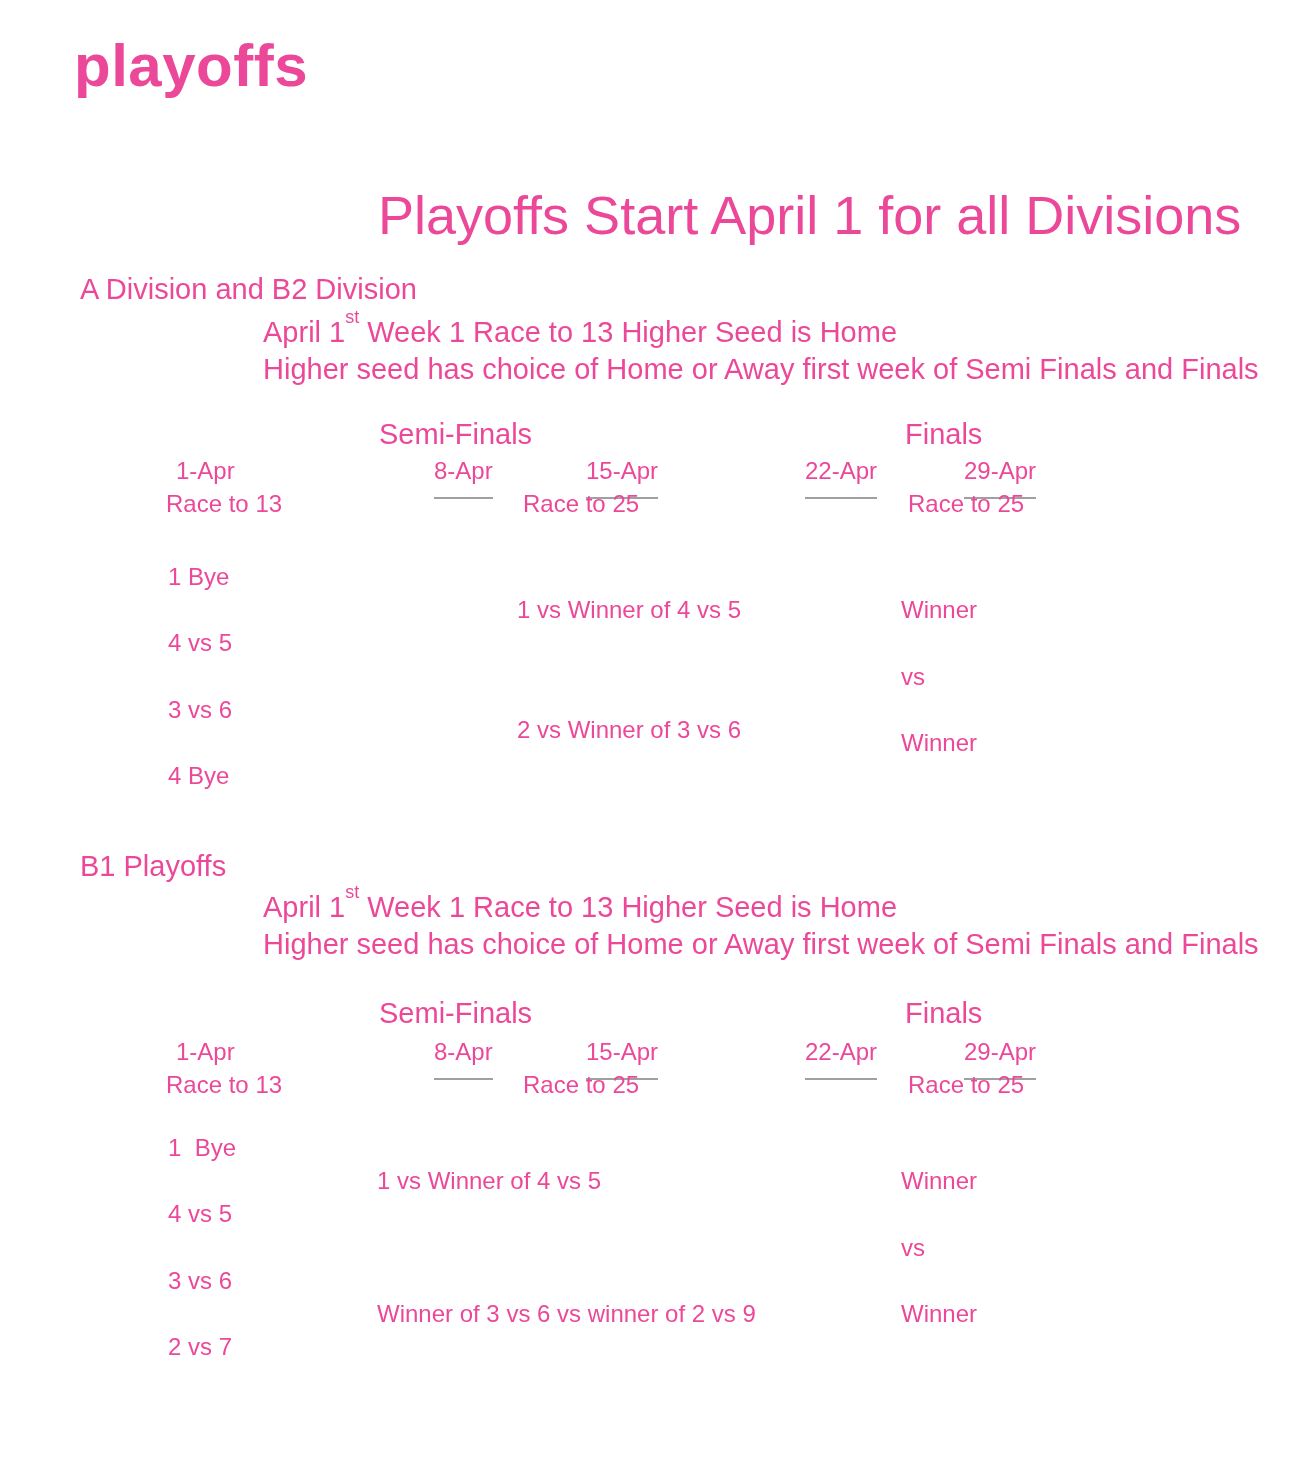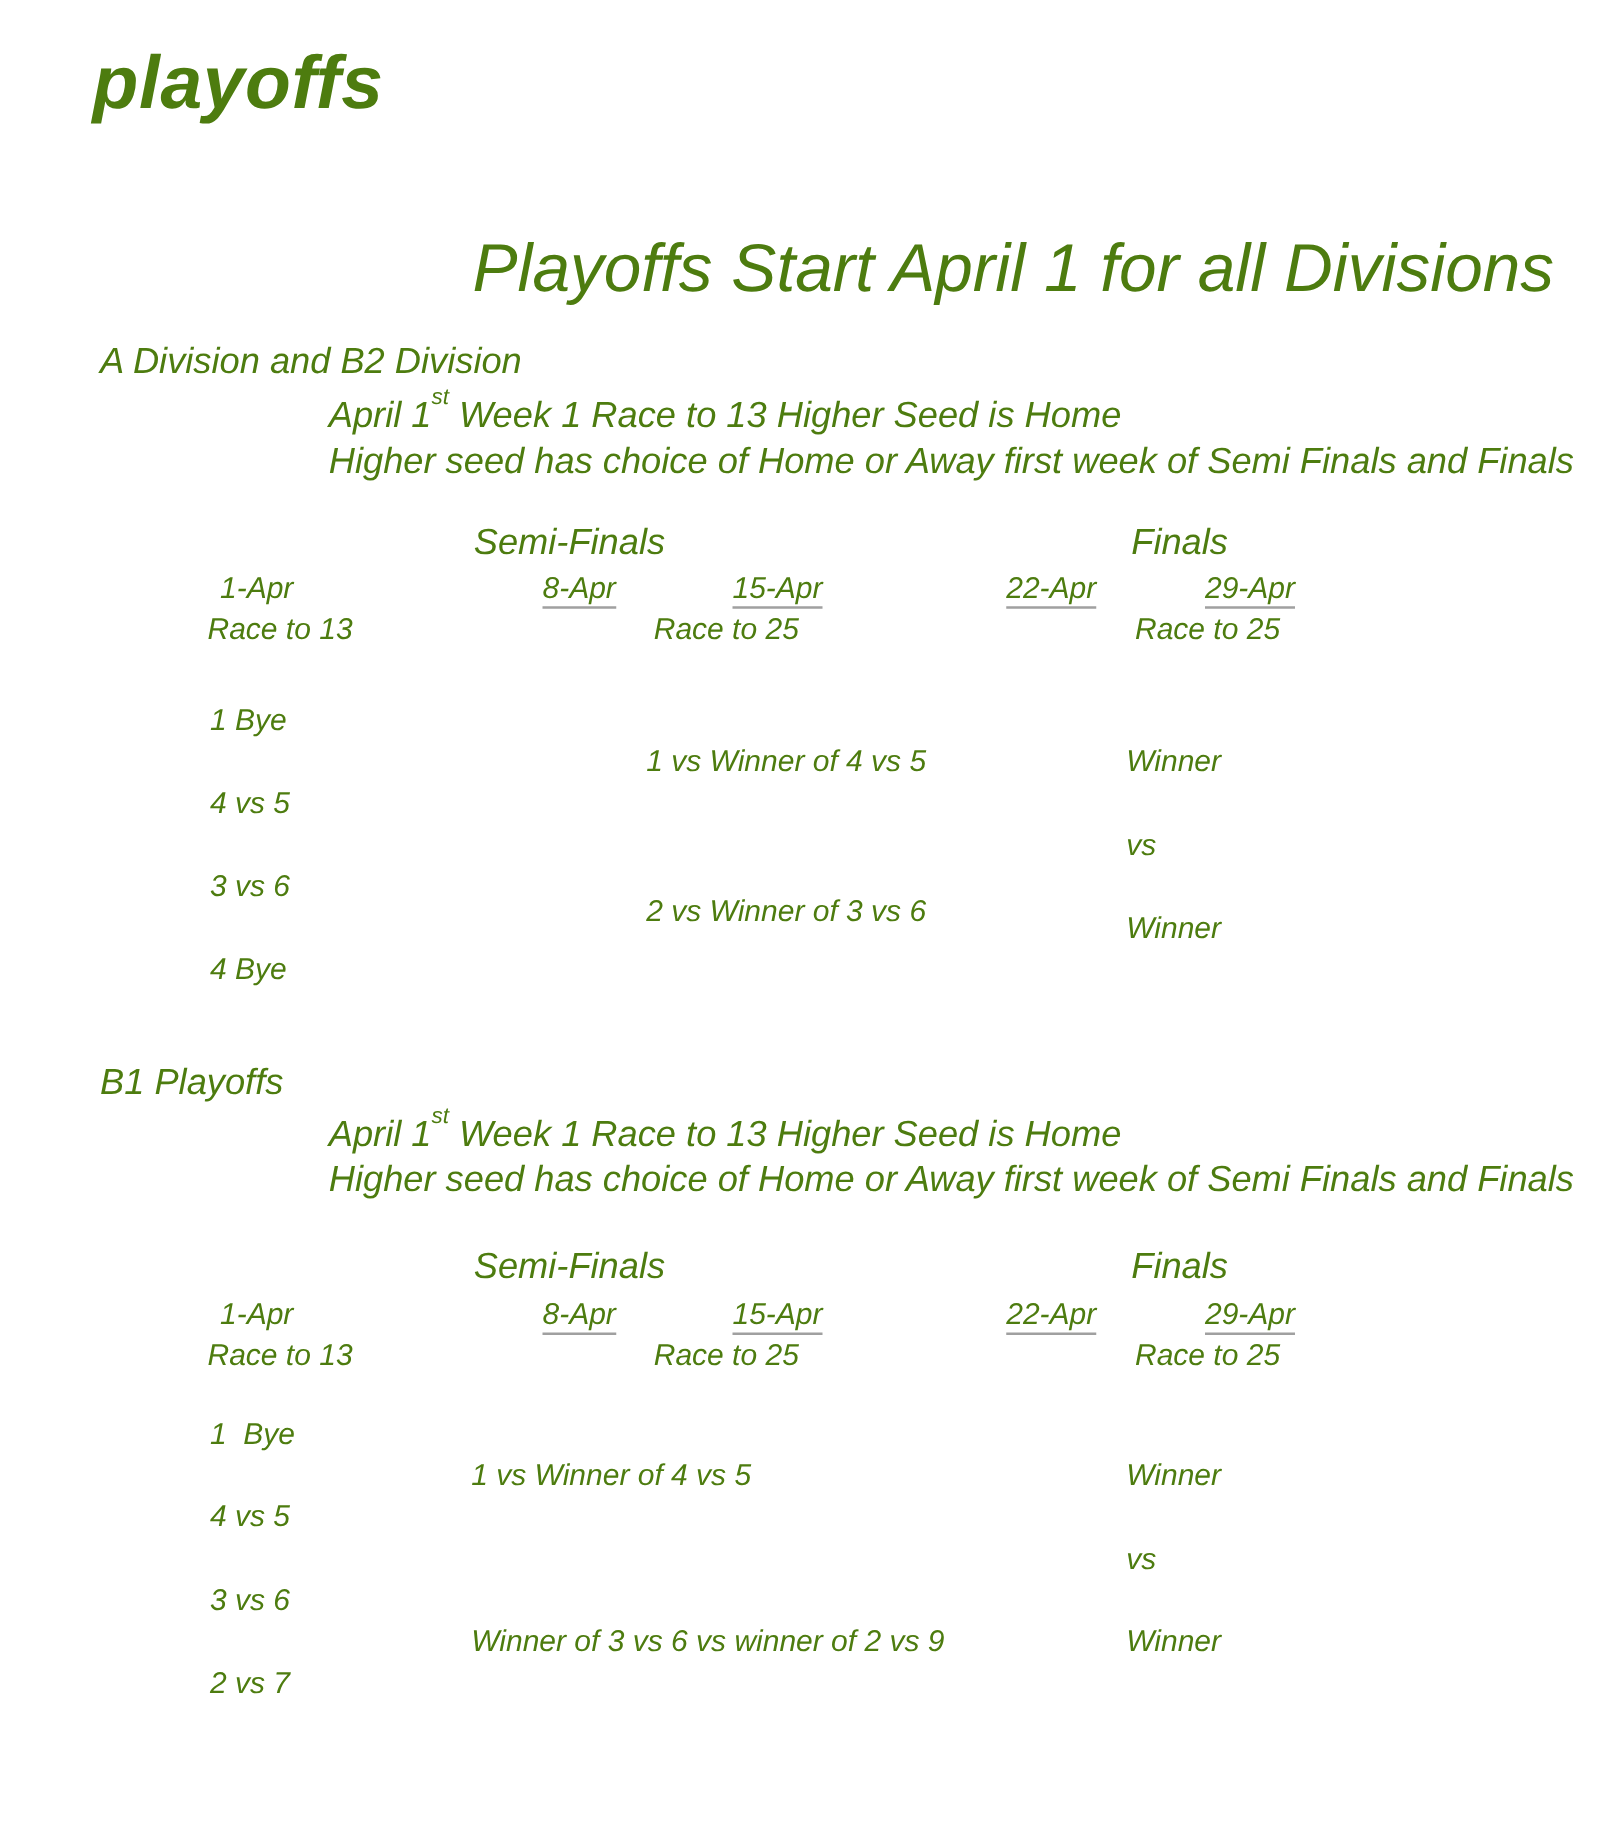--- a/index.html
+++ b/index.html
@@ -5,26 +5,26 @@
   html, body { margin: 0; padding: 0; background: #ffffff; }
   .page {
     position: relative;
     width: 1290px;
     height: 1464px;
     background: #ffffff;
     color: #000000;
     font-family: "Liberation Sans", "DejaVu Sans", sans-serif;
     overflow: hidden;
   }
-  .t { position: absolute; white-space: pre; line-height: 1; color: #4d7c0f; font-style: italic; }
+  .t { position: absolute; white-space: pre; line-height: 1; color: #ec4899; }
   .title { font-size: 60px; font-weight: bold; letter-spacing: 0.5px; }
   .heading { font-size: 54px; }
   .b { font-size: 29px; }   
   .s { font-size: 24px; }   
-  .ul { border-bottom: 2px solid #a0a0a0; padding-bottom: 2px; }
+  .ul { border-bottom: 2px solid #a0a0a0; padding-bottom: 14px; }
   sup.st { font-size: 62%; position: relative; top: -0.45em; text-align: right; }
 </style>
 </head>
 <body>
 
 <div class="page">
 
   <div class="t title" style="left:74px; top:36px">playoffs</div>
 
   <div class="t heading" style="left:378px; top:188px">Playoffs Start April 1 for all Divisions</div>

